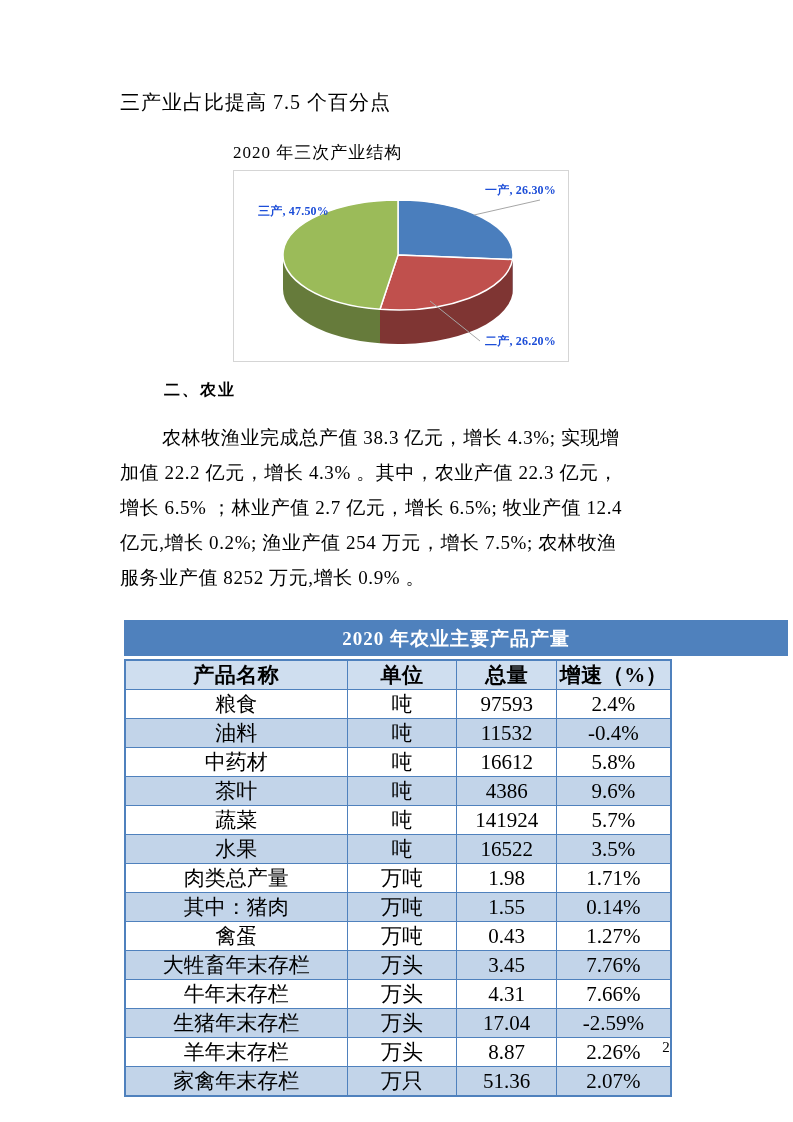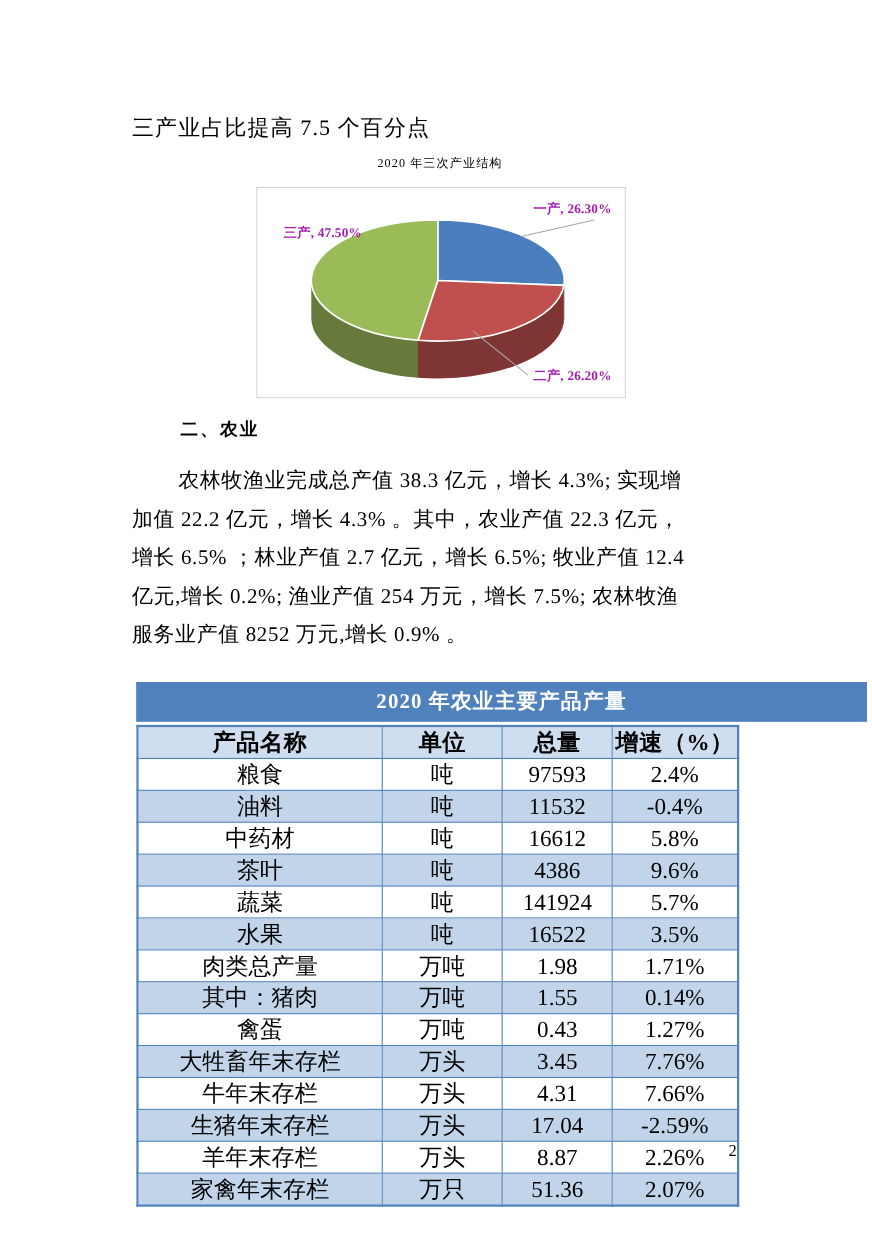--- a/index.html
+++ b/index.html
@@ -1,34 +1,34 @@
 <!DOCTYPE html>
 <html><head>
 <meta charset="utf-8">
 <style>
   html,body{margin:0;padding:0;background:#ffffff;}
   .page{
     position:relative;width:793px;height:1122px;background:#ffffff;overflow:hidden;
     font-family:"Liberation Serif","DejaVu Serif",serif;color:#000;
   }
   .intro-line{
-    position:absolute;left:120px;top:103px;width:560px;
+    position:absolute;left:120px;top:89px;width:560px;
     font-size:20px;letter-spacing:1px;
   }
   .chart-title{
-    position:absolute;left:233px;top:141px;width:334px;text-align:center;
-    font-size:11px;letter-spacing:1px;
+    position:absolute;left:233px;top:141px;width:334px;text-align:left;
+    font-size:17px;letter-spacing:1px;
   }
   .chart-frame{
     position:absolute;left:233px;top:170px;width:334px;height:190px;
     background:#ffffff;border:1px solid #d5d5d5;
   }
   .chart-frame svg{position:absolute;left:0;top:0;}
   .pie-label{
-    position:absolute;font-size:12px;font-weight:bold;color:#a21caf;
+    position:absolute;font-size:12px;font-weight:bold;color:#1d4ed8;
     white-space:nowrap;letter-spacing:0.2px;
   }
   .pie-label.l1{top:11px;right:12px;}
   .pie-label.l2{top:162px;right:12px;}
   .pie-label.l3{top:32px;left:24px;}
   .section-heading{
     position:absolute;left:164px;top:380px;
     font-family:"Liberation Sans","DejaVu Sans",sans-serif;
     font-size:16px;font-weight:bold;letter-spacing:2px;
   }

